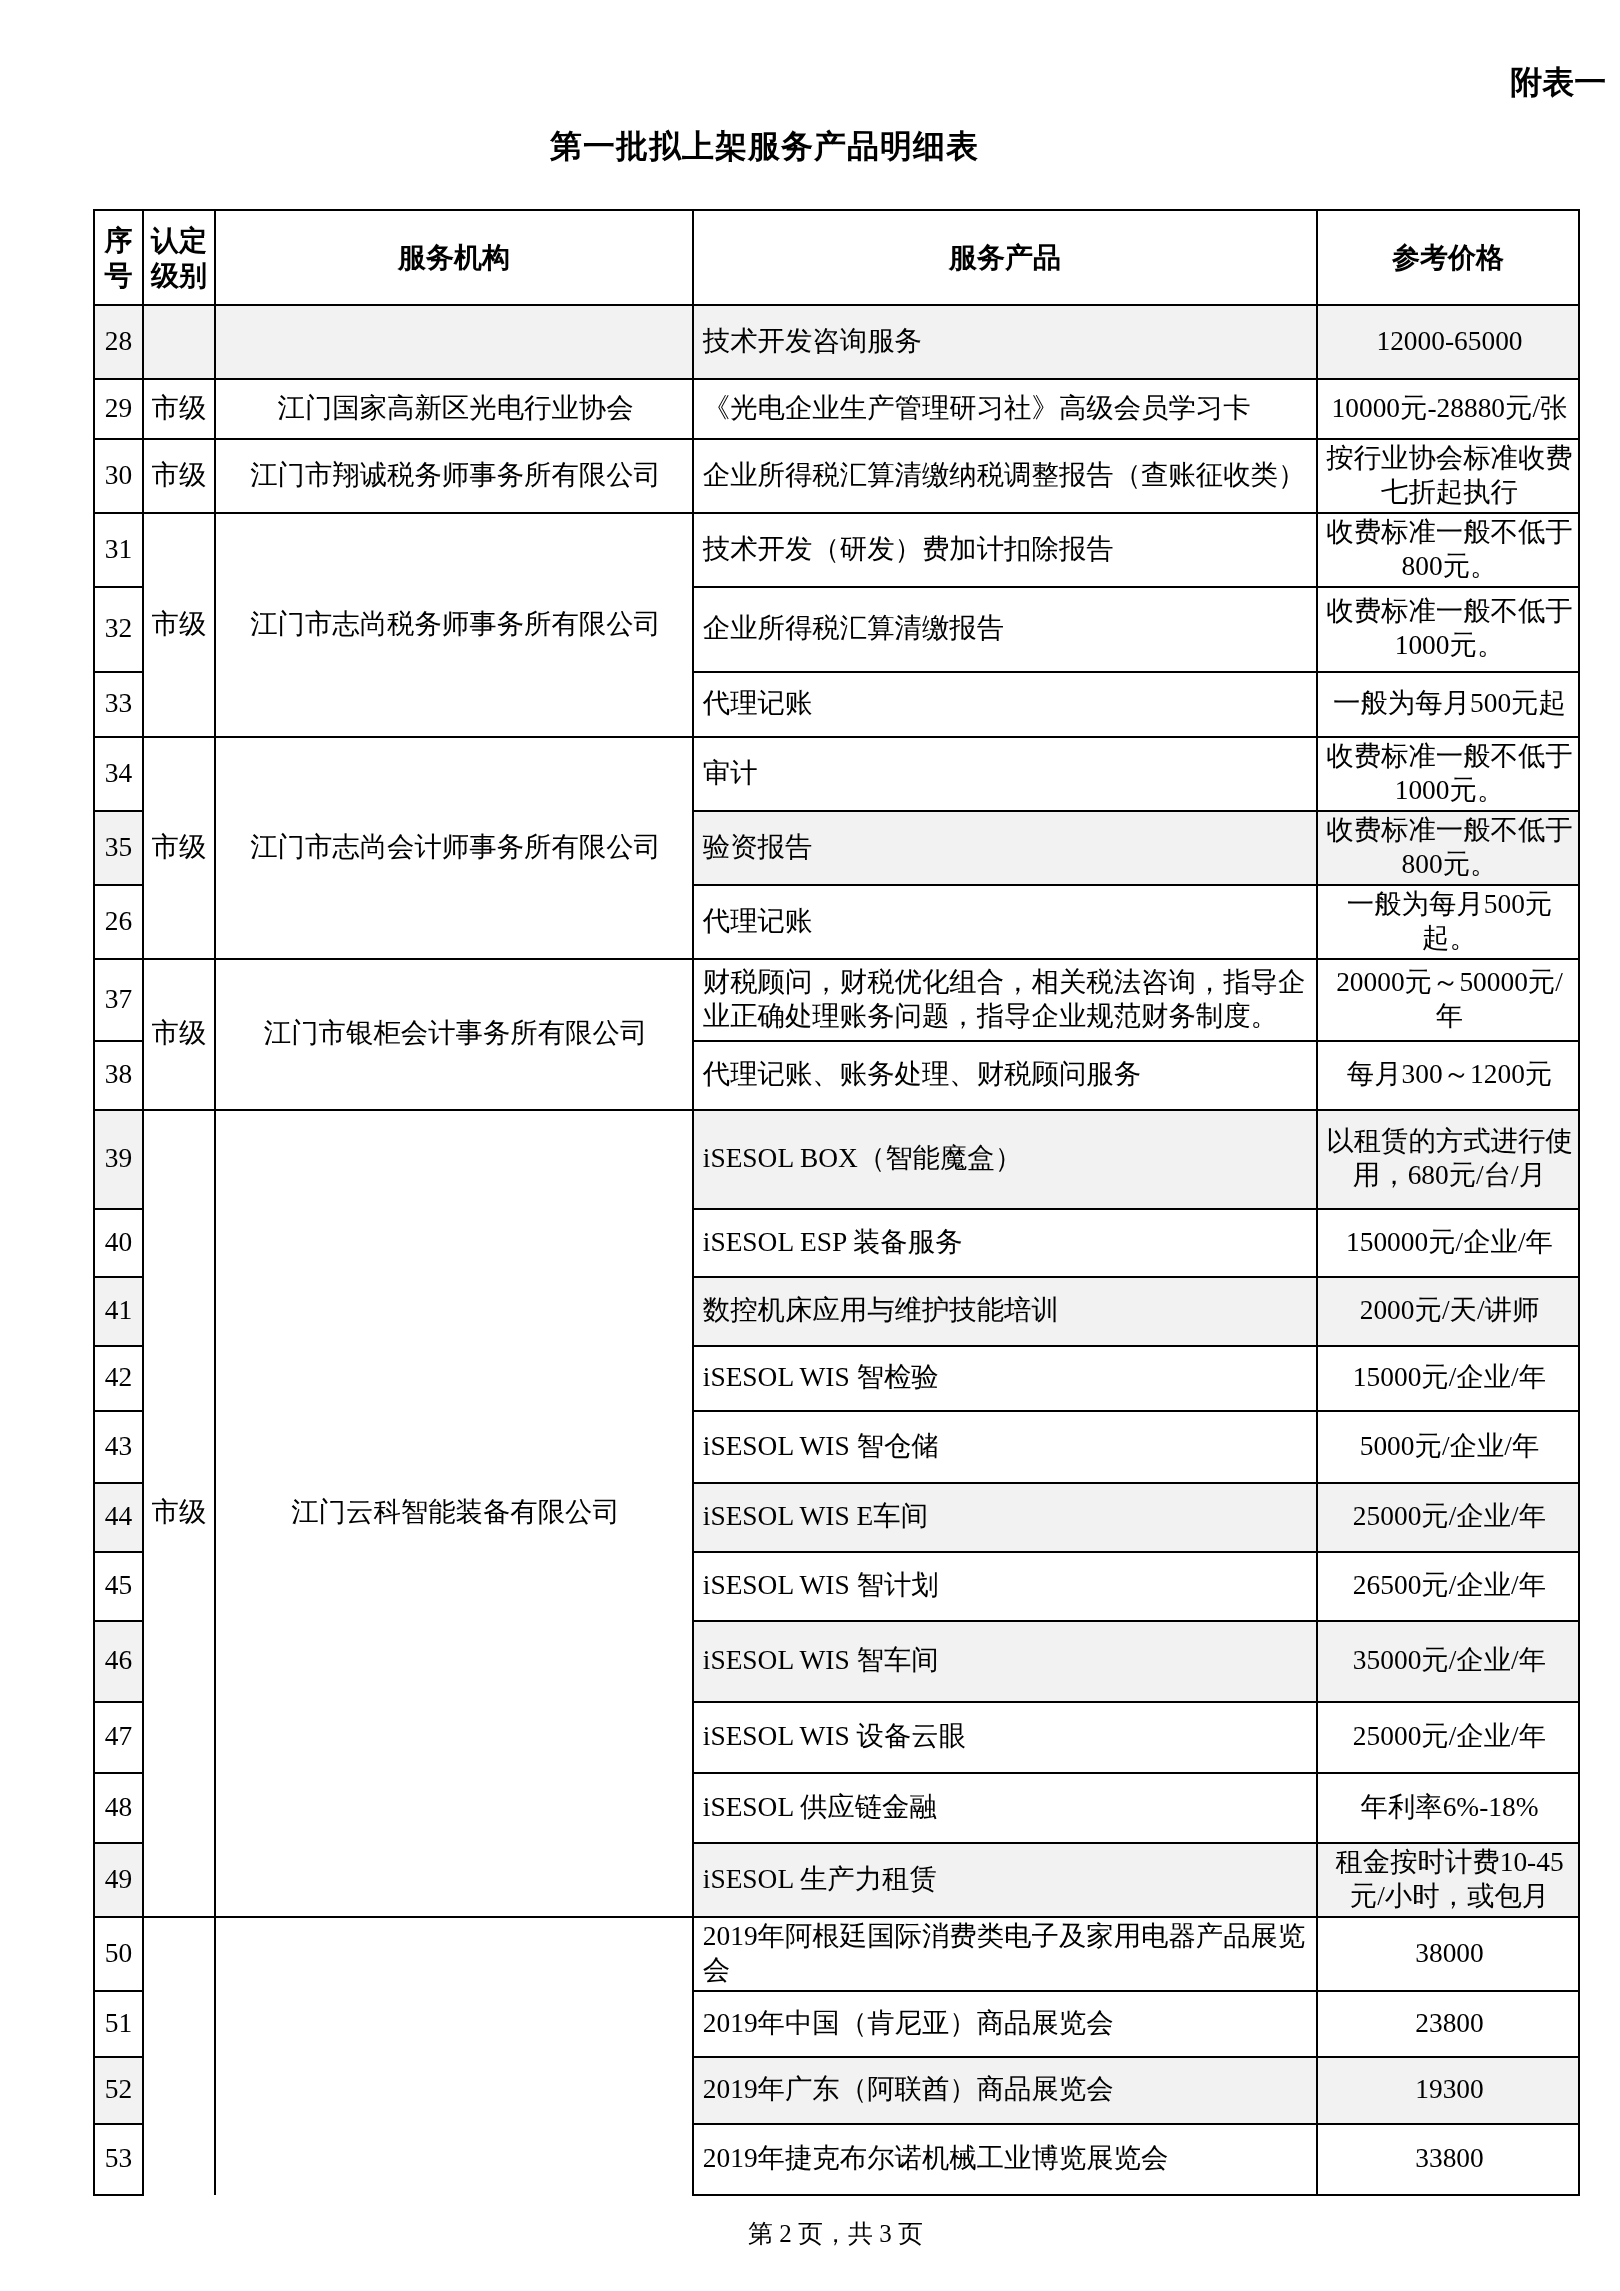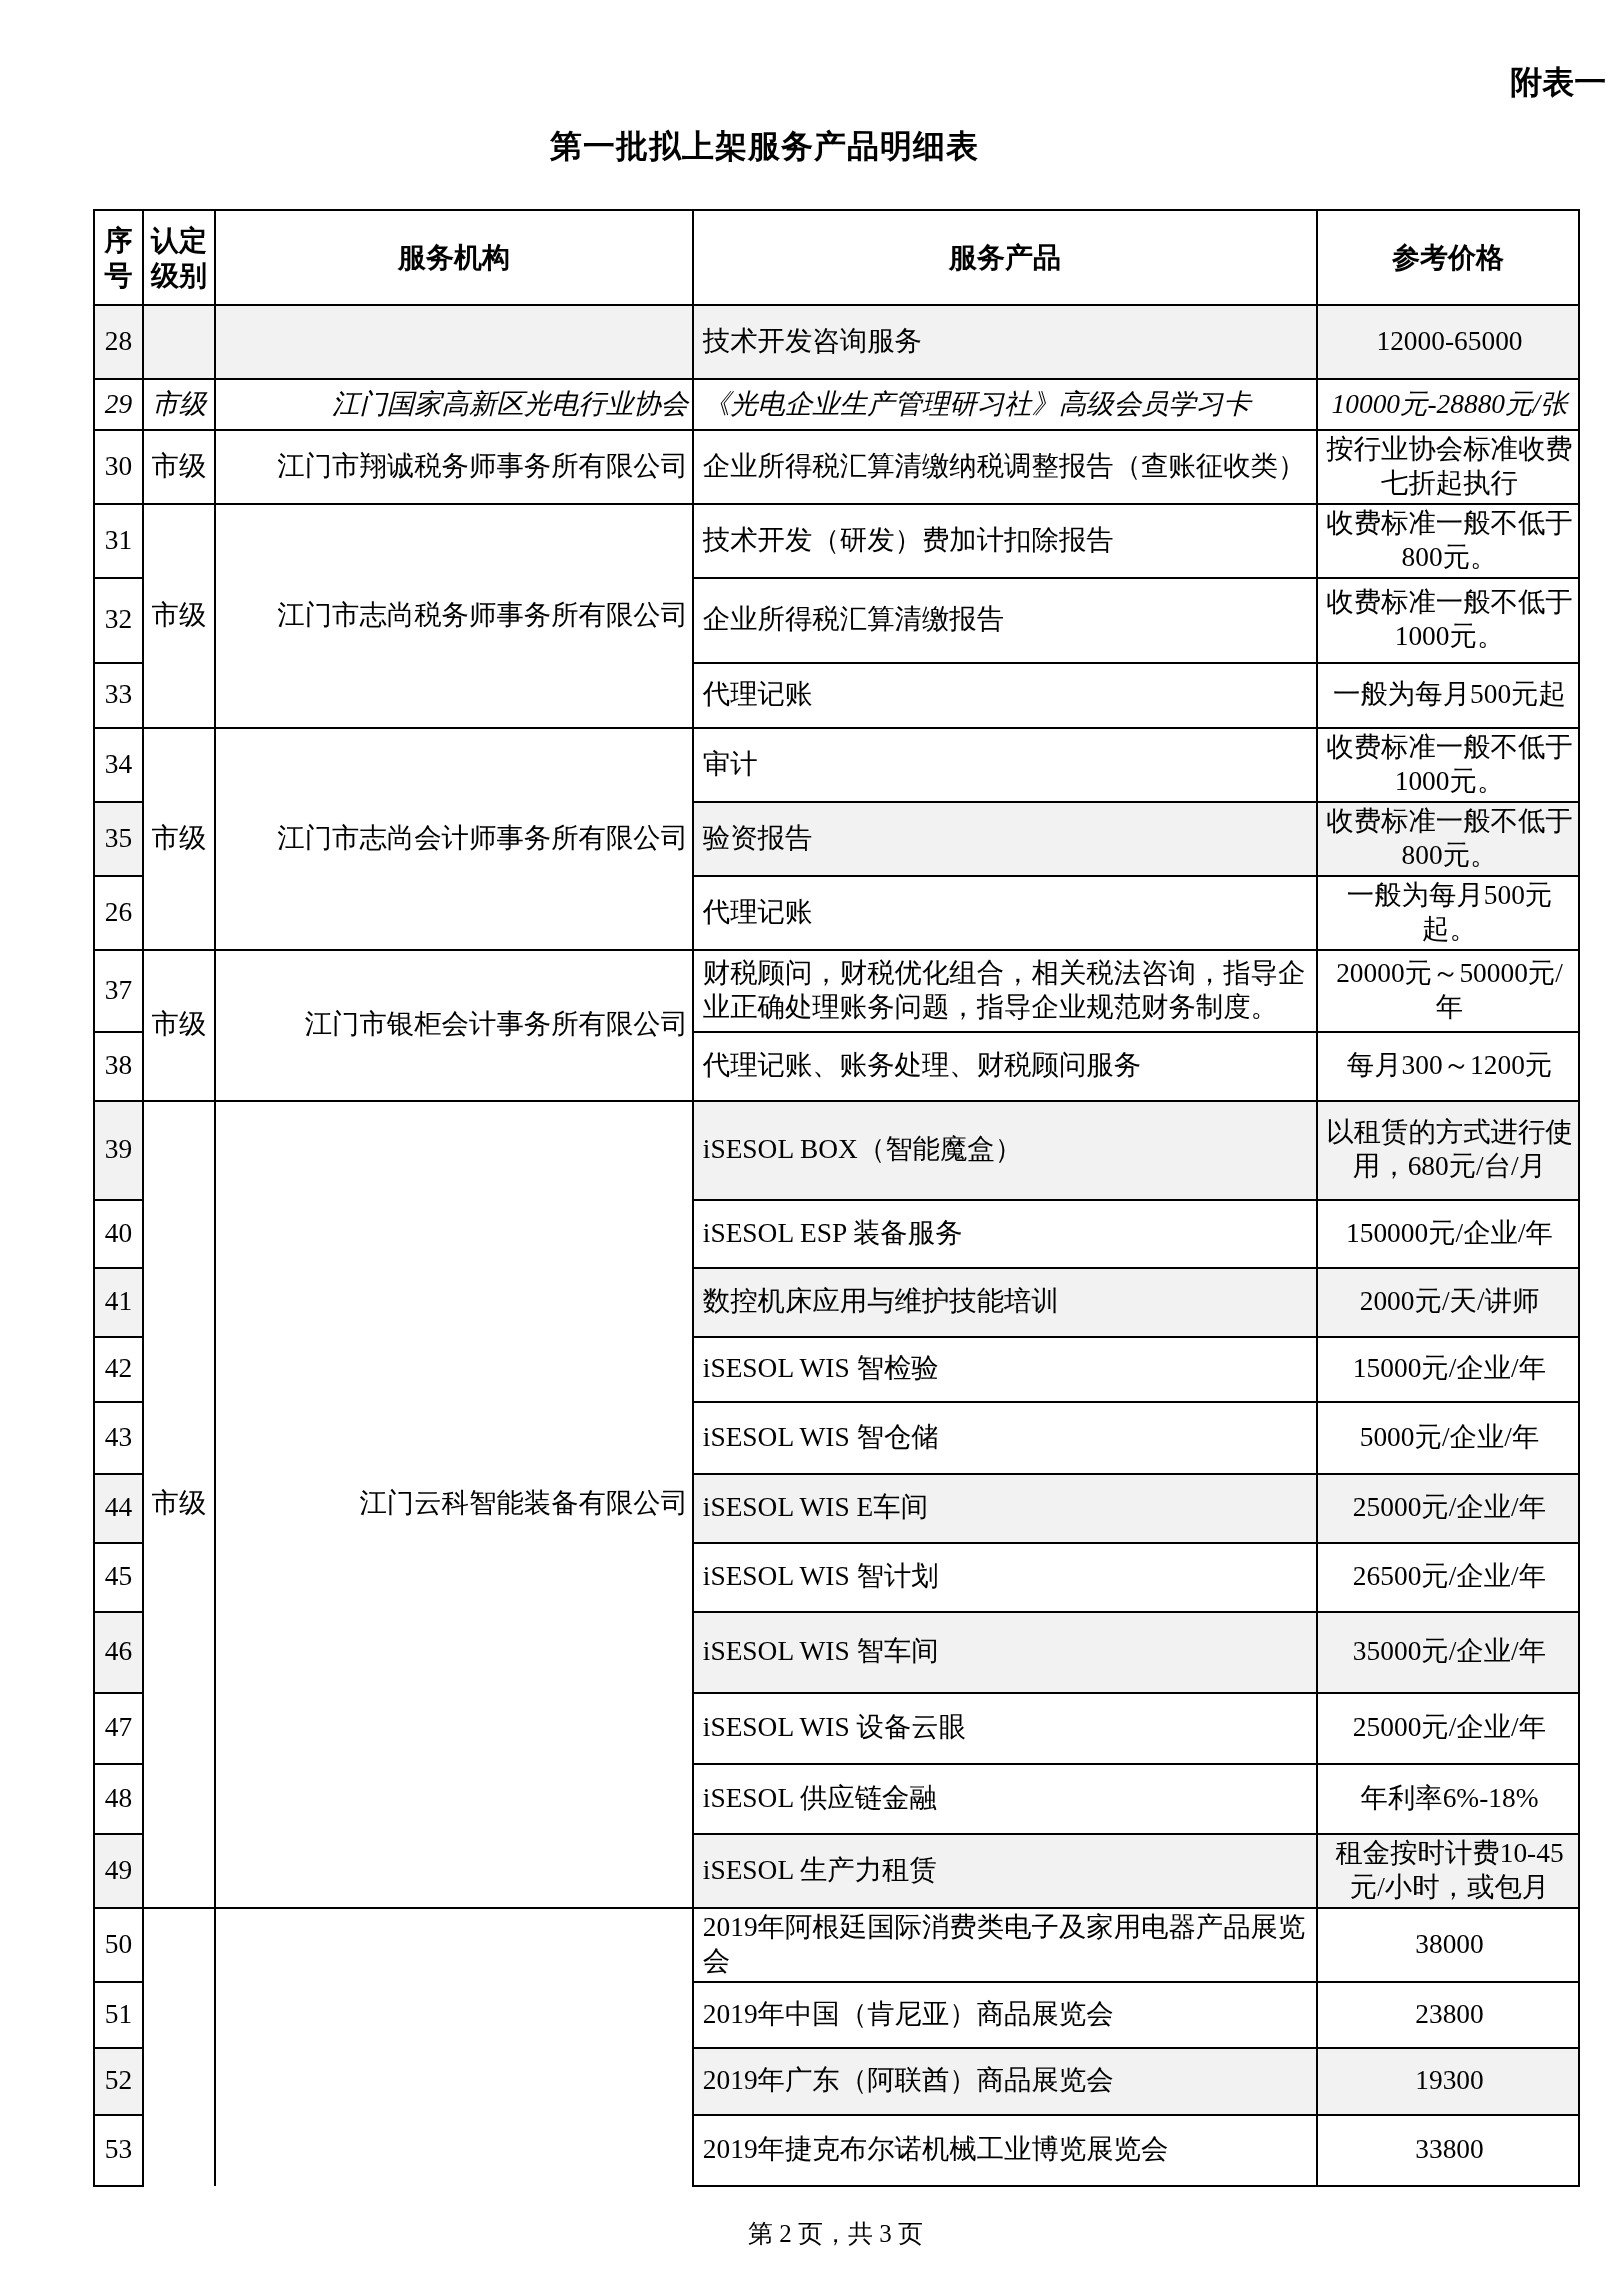--- a/index.html
+++ b/index.html
@@ -28,21 +28,21 @@
     font-family:"Liberation Sans","DejaVu Sans",sans-serif;
     font-weight:bold; font-size:28px; line-height:1.25;
     text-align:center; vertical-align:middle; padding:2px;
   }
   td {
     font-size:27.4px; line-height:1.24; vertical-align:middle;
     padding:2px 3.9px; word-break:break-all;
   }
   td.num   { text-align:center; padding:2px 0; }
   td.level { text-align:center; padding:2px 1px; }
-  td.inst  { text-align:right; padding-left:7px; }
+  td.inst  { text-align:center; padding-left:7px; }
   td.prod  { text-align:left; padding-left:8.8px; padding-right:2px; }
   td.price { text-align:center; padding-left:5.9px; padding-right:2.9px; }
   tr.shaded td { background:#f2f2f2; }
   tr.shaded td.mergecell, td.mergecell { background:#fff; }
   td.open-bottom { border-bottom:none; }
   .footer {
     position:absolute; top:2217px; left:93px; width:1485px; text-align:center;
     font-size:25px; font-family:"Liberation Serif","DejaVu Serif",serif;
   }
 </style>
@@ -71,21 +71,21 @@
     </tr>
   </thead>
   <tbody>
       <tr class="shaded" style="height: 74px;">
         <td class="num">28</td>
         <td class="level"></td>
         <td class="inst"></td>
         <td class="prod">技术开发咨询服务</td>
         <td class="price">12000-65000</td>
       </tr>
-      <tr style="height: 51px; font-style: italic;">
+      <tr style="height: 60px;">
         <td class="num">29</td>
         <td class="level">市级</td>
         <td class="inst">江门国家高新区光电行业协会</td>
         <td class="prod">《光电企业生产管理研习社》高级会员学习卡</td>
         <td class="price">10000元-28880元/张</td>
       </tr>
       <tr style="height: 69px;">
         <td class="num">30</td>
         <td class="level">市级</td>
         <td class="inst">江门市翔诚税务师事务所有限公司</td>

